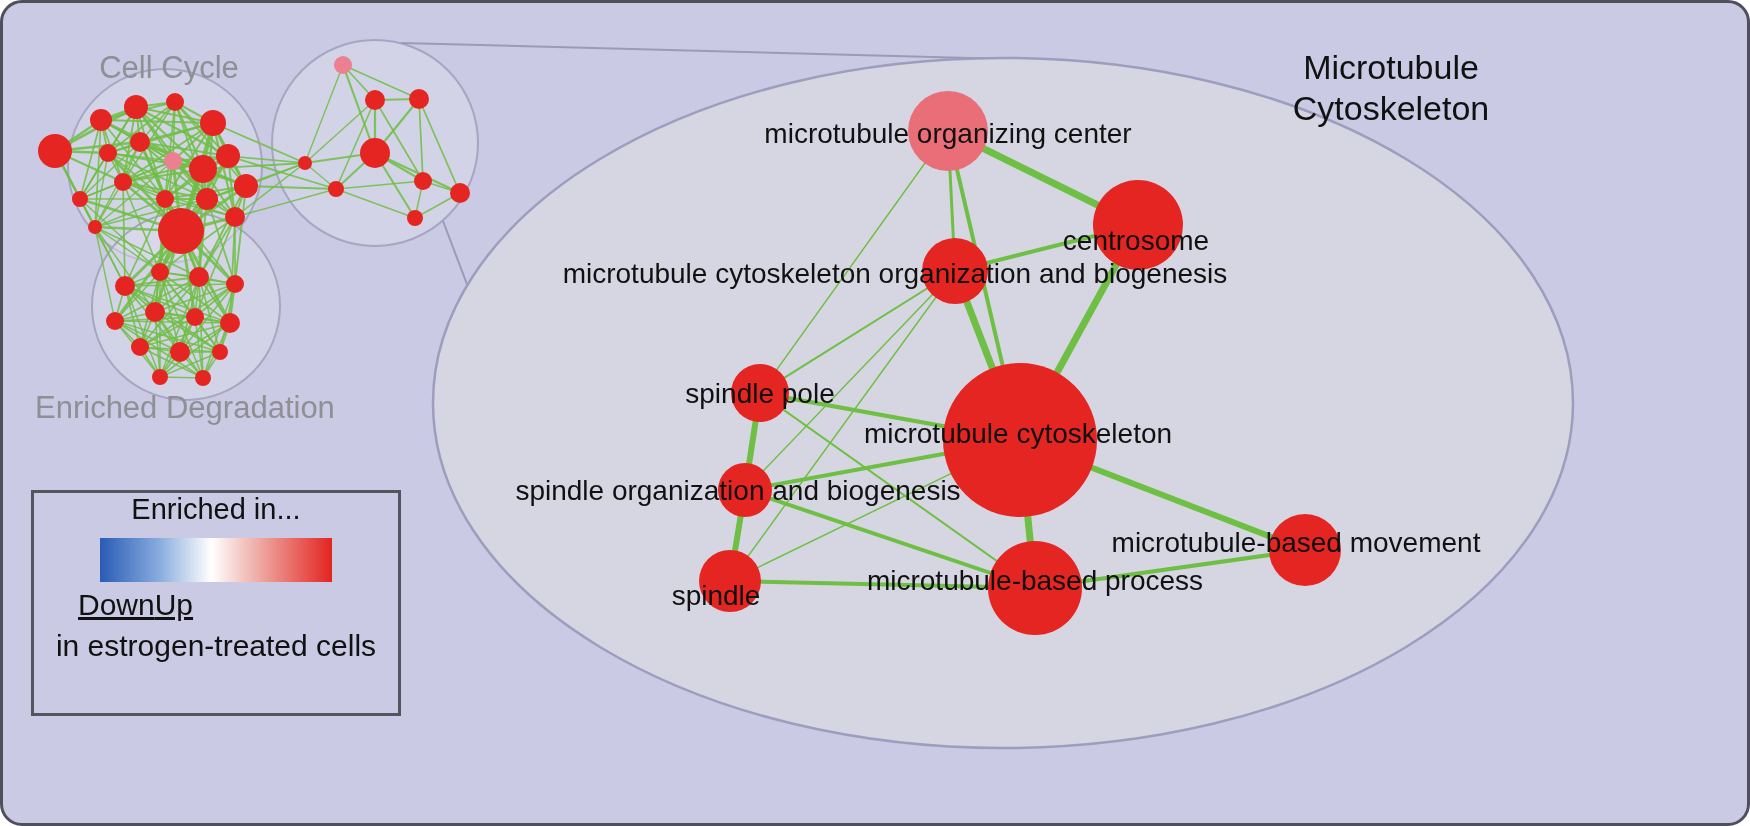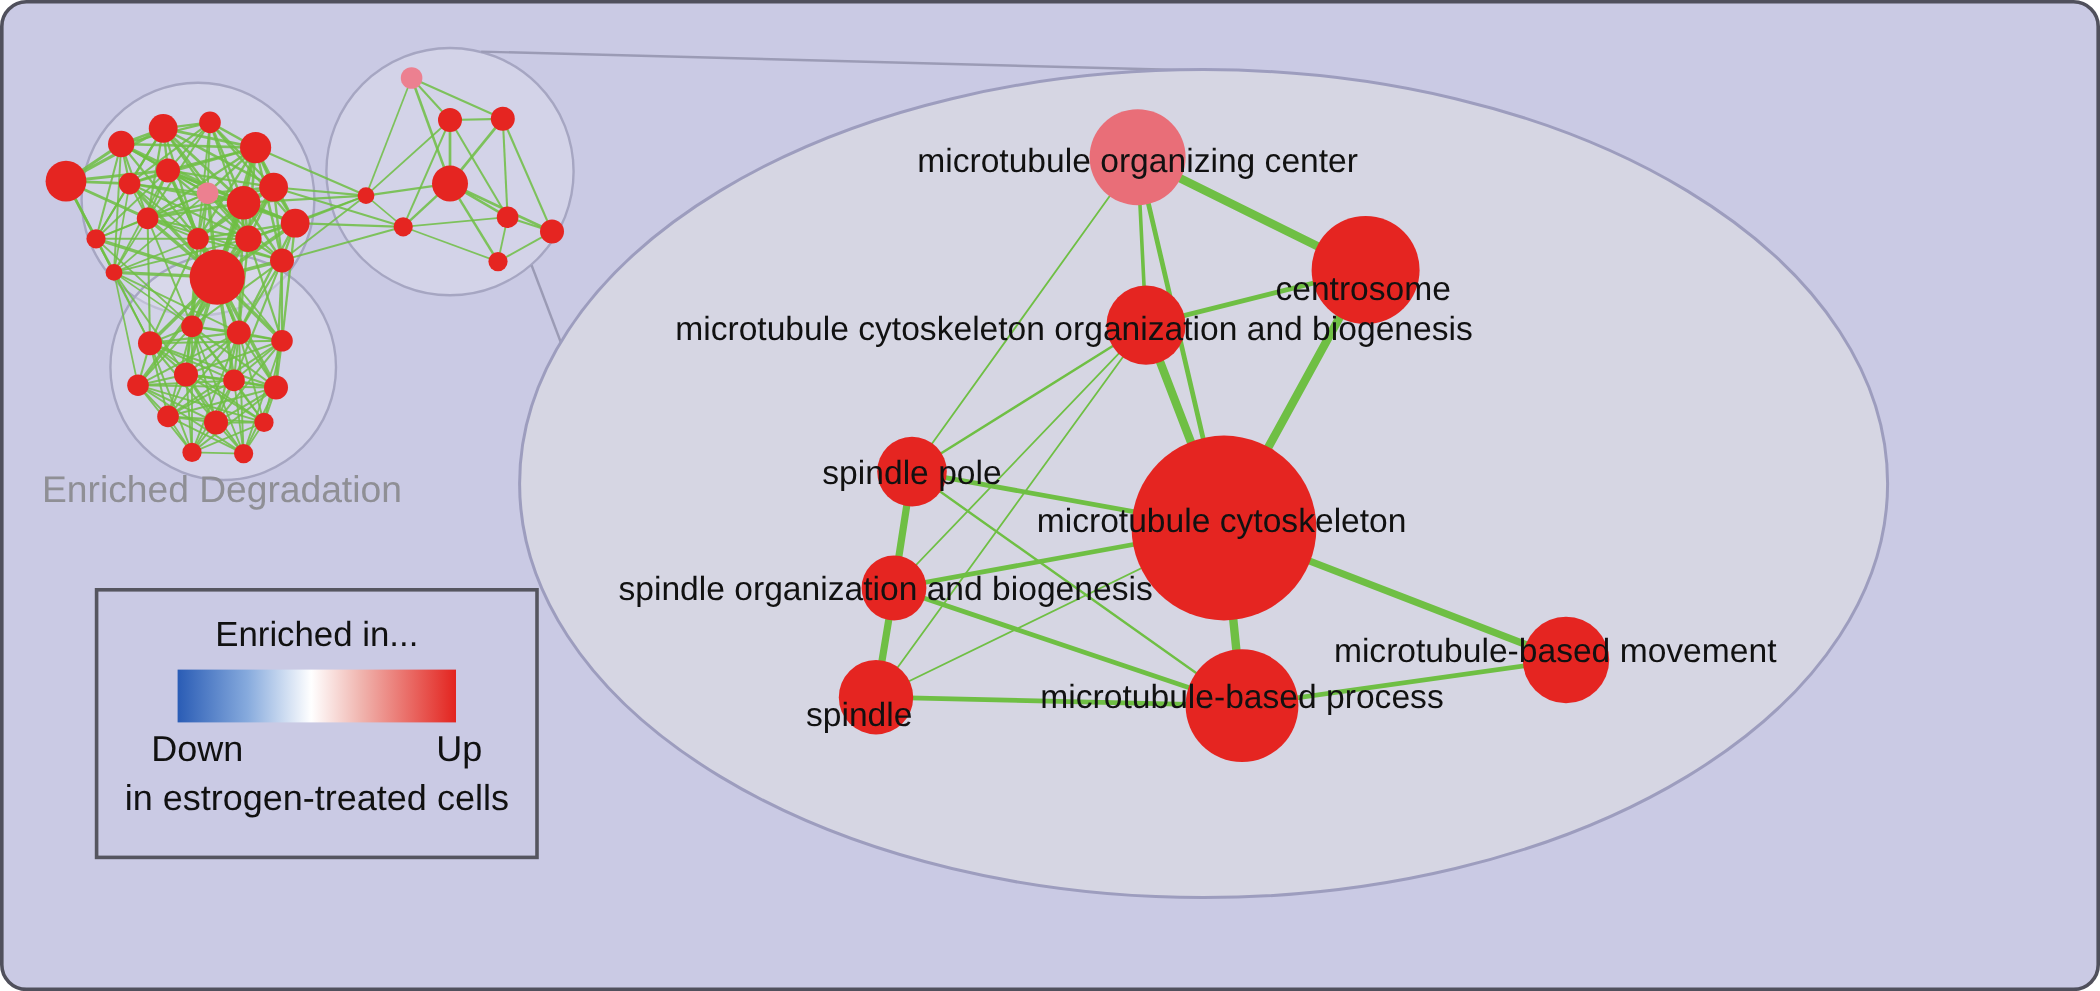--- a/index.html
+++ b/index.html
@@ -16,25 +16,25 @@
   }
   .stage svg{position:absolute;left:0;top:0;}
   svg text{font-family:"Liberation Sans",sans-serif;}
   .overlay{position:absolute;}
   .title-gray{color:var(--gray);font-size:31px;line-height:37px;}
   .cell-cycle-label{left:60px;top:46px;width:212px;text-align:center;}
   .ubiquitin-label{left:32px;top:386px;text-align:left;}
   .microtubule-label{left:1233px;top:44px;width:310px;text-align:center;color:var(--black);font-size:34px;line-height:41px;}
   .legend{
     left:28px;top:487px;width:370px;height:226px;box-sizing:border-box;
-    border:3.5px solid var(--legend-border);padding-top:20px;color:var(--black);margin-left:48px;
+    border:3.5px solid var(--legend-border);padding-top:0;color:var(--black);
   }
   .legend-title{text-align:center;font-size:29px;}
   .legend-bar{width:232px;height:44px;margin:12px auto 0 auto;}
-  .legend-row{display:flex;justify-content:space-between;padding:0 44px;margin-top:6px;font-size:30px;}
+  .legend-row{display:flex;padding:0 44px;margin-top:6px;font-size:30px;text-decoration:underline;}
   .legend-sub{text-align:center;margin-top:8px;font-size:30px;line-height:31px;}
 </style>
 </head>
 <body>
 
 <div class="stage">
 
   <svg id="net" width="1750" height="826" viewBox="0 0 1750 826">
       <circle cx="162" cy="163" r="97" fill="rgba(222,222,238,0.45)" stroke="#a6a6c2" stroke-width="2"></circle>
       <circle cx="372" cy="140" r="103" fill="rgba(222,222,238,0.45)" stroke="#a6a6c2" stroke-width="2"></circle>
@@ -372,25 +372,30 @@
       <text x="1133" y="247" text-anchor="middle" font-size="28" fill="#111111">centrosome</text>
       <text x="892" y="280" text-anchor="middle" font-size="28" fill="#111111">microtubule cytoskeleton organization and biogenesis</text>
       <text x="757" y="400" text-anchor="middle" font-size="28" fill="#111111">spindle pole</text>
       <text x="1015" y="440" text-anchor="middle" font-size="28" fill="#111111">microtubule cytoskeleton</text>
       <text x="735" y="497" text-anchor="middle" font-size="28" fill="#111111">spindle organization and biogenesis</text>
       <text x="1293" y="549" text-anchor="middle" font-size="28" fill="#111111">microtubule-based movement</text>
       <text x="713" y="602" text-anchor="middle" font-size="28" fill="#111111">spindle</text>
       <text x="1032" y="587" text-anchor="middle" font-size="28" fill="#111111">microtubule-based process</text>
     </svg>
 
+  <div class="overlay title-gray cell-cycle-label">Cell Cycle</div>
 
   <div class="overlay title-gray ubiquitin-label">
     <div>Enriched Degradation</div>
   </div>
 
+  <div class="overlay microtubule-label">
+    <div>Microtubule</div>
+    <div>Cytoskeleton</div>
+  </div>
 
   <div class="overlay legend">
     <div class="legend-title">Enriched in...</div>
     <div class="legend-bar" id="legend-bar" style="background: linear-gradient(to right, rgb(42, 92, 181) 0%, rgb(134, 170, 221) 25%, rgb(255, 255, 255) 48%, rgb(240, 180, 174) 66%, rgb(227, 36, 31) 100%);"></div>
     <div class="legend-row">
       <span>Down</span>
       <span>Up</span>
     </div>
     <div class="legend-sub">
       <div>in estrogen-treated cells</div>

